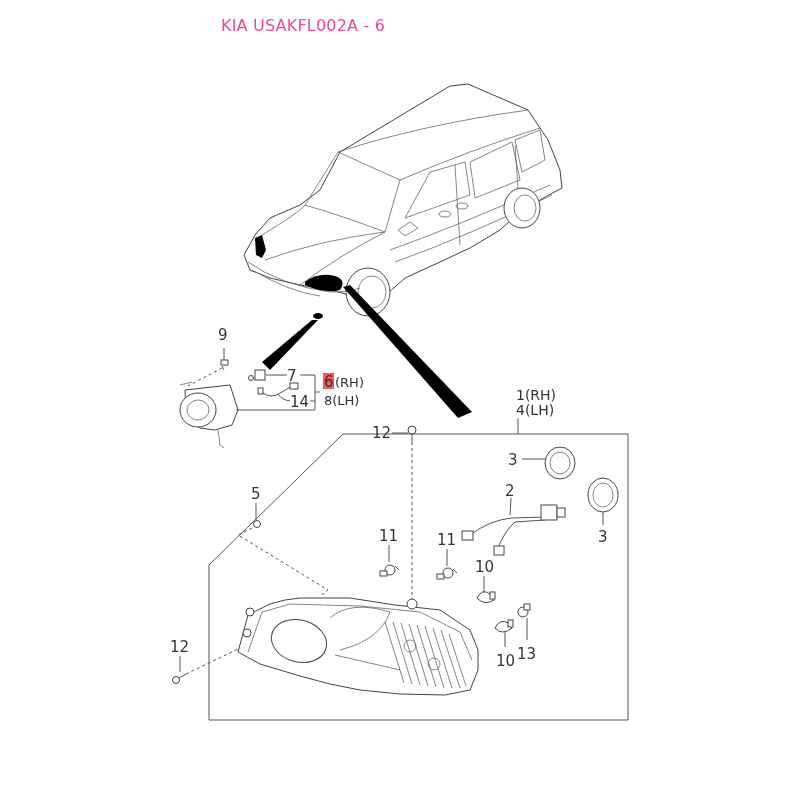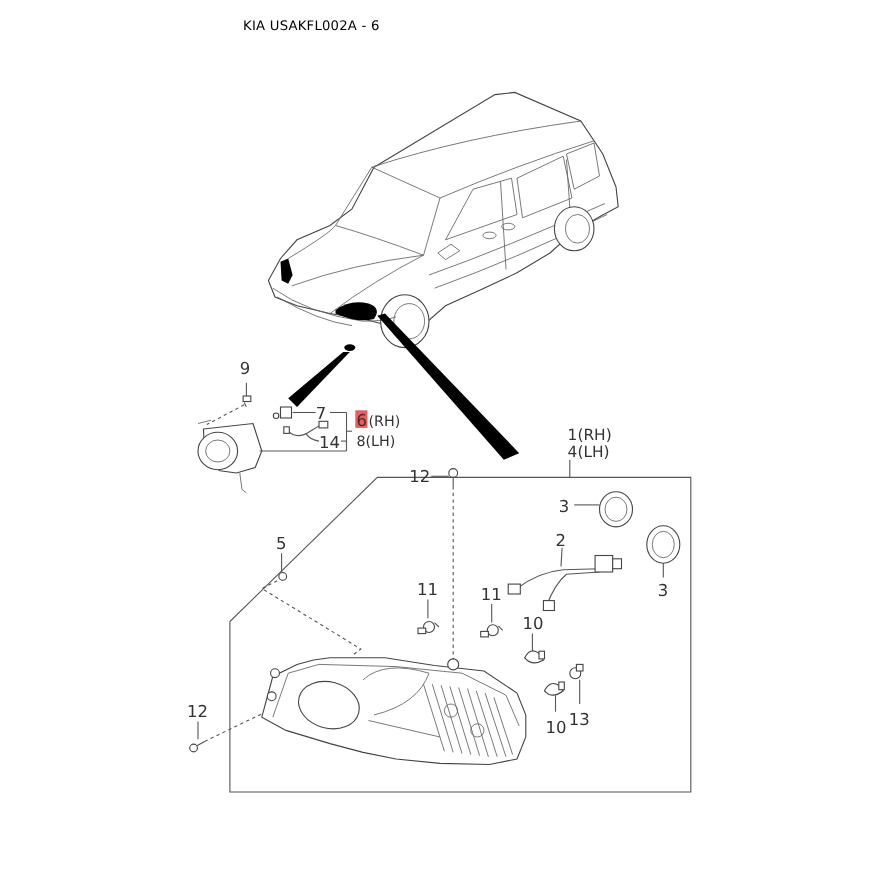--- a/index.html
+++ b/index.html
@@ -1,17 +1,17 @@
 <!DOCTYPE html>
 <html><head>
   <meta charset="utf-8">
   <style>
     html, body { margin: 0; padding: 0; background: #ffffff; }
     body { width: 800px; height: 800px; position: relative; overflow: hidden; font-family: "DejaVu Sans", sans-serif; }
-    #title { position: absolute; left: 221px; top: 16px; font-size: 12px; color: #000000; letter-spacing: 0.2px; }
+    #title { position: absolute; left: 221px; top: 16px; font-size: 16px; color: #ec4899; letter-spacing: 0.2px; }
     svg#diagram { position: absolute; left: 0; top: 0; width: 800px; height: 800px; }
     .callout { font-family: "DejaVu Sans", sans-serif; font-size: 15px; fill: #333333; }
     .ln { stroke: #555555; stroke-width: 1; fill: none; }
     .part { stroke: #444444; stroke-width: 1; fill: #ffffff; }
     .thin { stroke: #666666; stroke-width: 0.8; fill: none; }
     .dash { stroke: #555555; stroke-width: 1; fill: none; stroke-dasharray: 3 3; }
     .black { fill: #000000; stroke: none; }
   </style>
 </head>
 <body>

